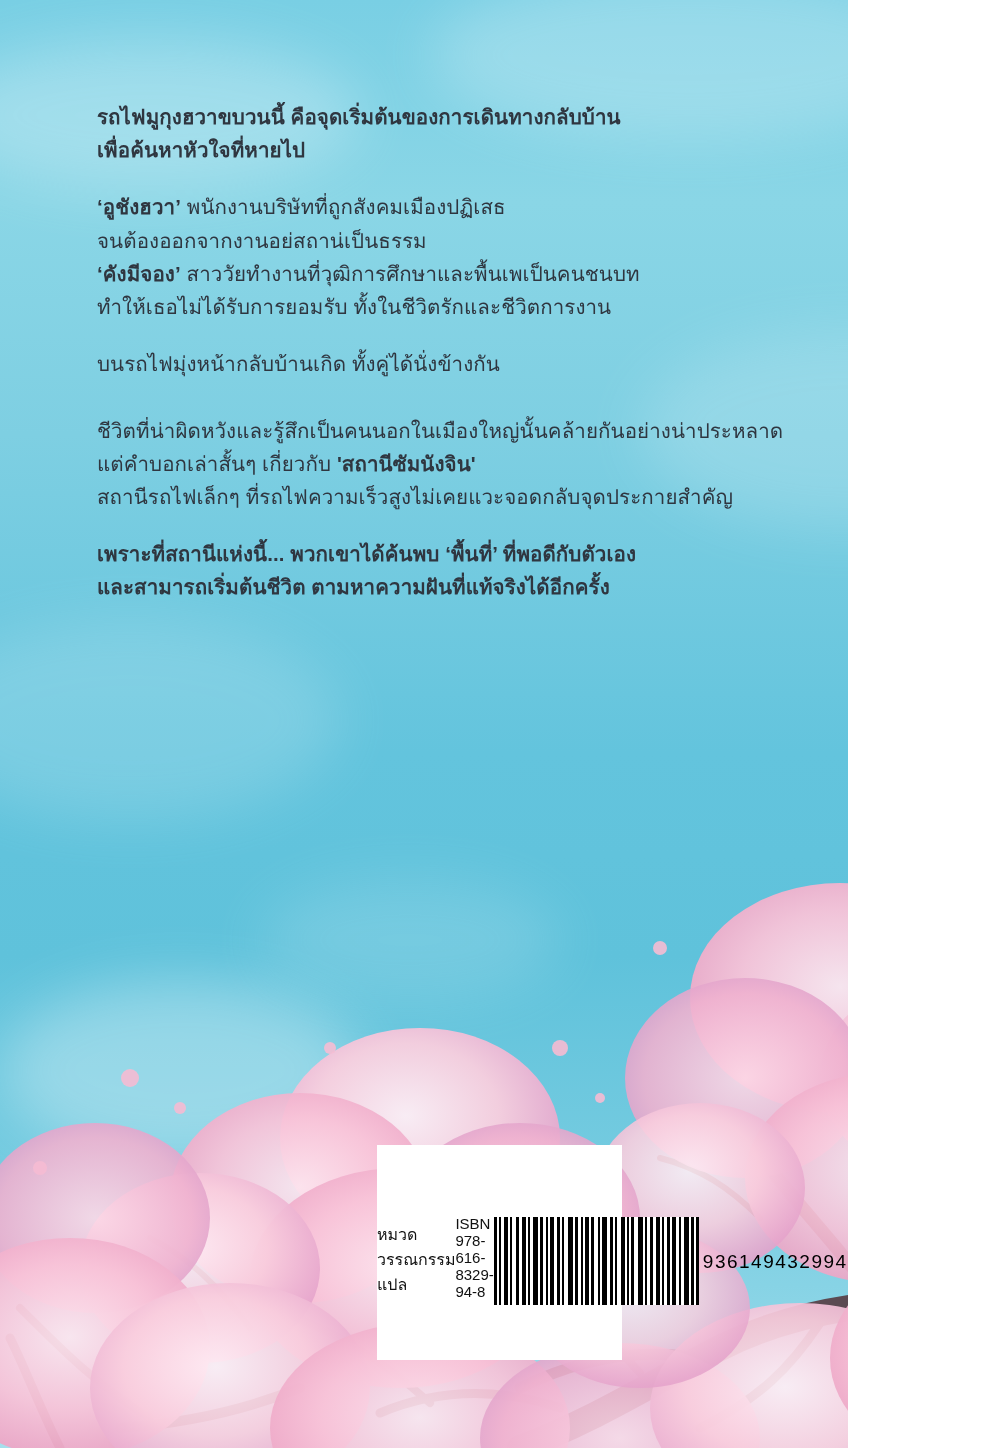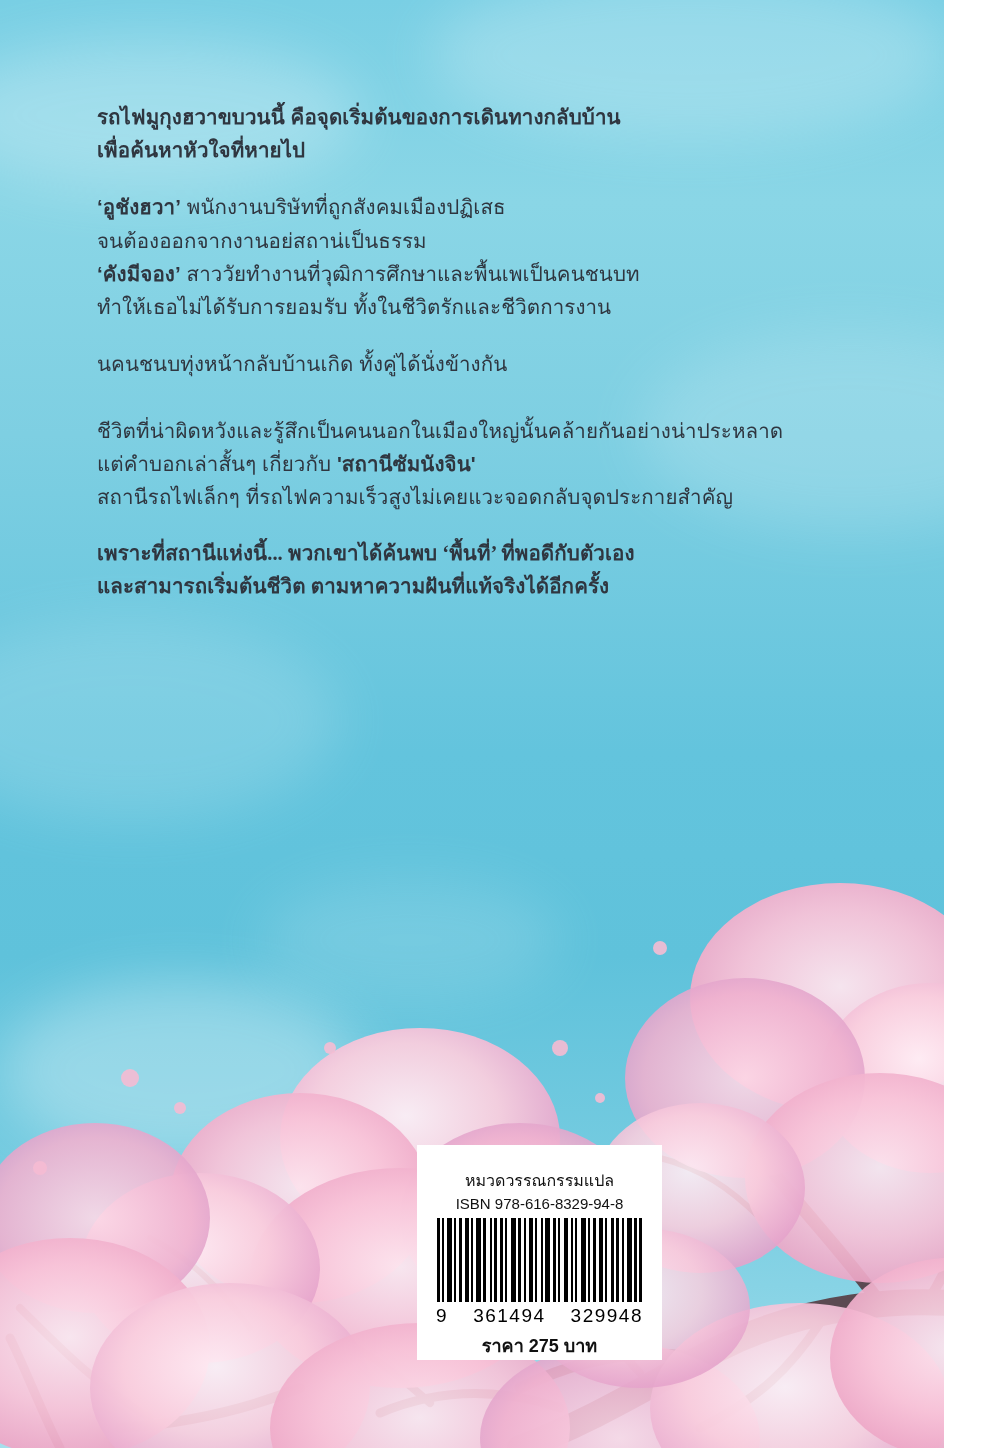--- a/index.html
+++ b/index.html
@@ -8,21 +8,21 @@
   }
   body {
     width: 1000px;
     height: 1448px;
     font-family: "Liberation Sans", sans-serif;
     overflow: hidden;
   }
 
   .cover {
     position: relative;
-    width: 944px;
+    width: 848px;
     height: 1448px;
     overflow: hidden;
     background: linear-gradient(180deg, #79cfe4 0%, #8ad6e6 14%, #7ecfe2 30%, #63c4dd 52%, #5fc2db 66%, #74cbe0 80%, #8ed6e7 92%, #a6dfec 100%);
   }
 
   
   .cloud {
     position: absolute;
     background: rgba(255,255,255,0.55);
     border-radius: 50%;
@@ -42,21 +42,21 @@
     left: 97px;
     top: 100px;
     width: 830px;
     color: #2f3640;
     line-height: 1.62;
     font-size: 20.5px;
     letter-spacing: .1px;
     z-index: 5;
   }
   .blurb p { margin: 0 0 24px 0; }
-  .blurb p:last-child { margin-bottom: 16px; font-family: Liberation Serif, serif; }
+  .blurb p:last-child { margin-bottom: 16px; }
   .blurb .bold { font-weight: bold; margin-top: 32px; }
   .para-lead { font-weight: bold; }
   .para-final { font-weight: bold; }
 
   
   .blossom-layer {
     position: absolute;
     left: 0;
     bottom: 0;
     width: 1000px;
@@ -68,25 +68,24 @@
   
   .barcode-panel {
     position: absolute;
     left: 377px;
     top: 1145px;
     width: 245px;
     height: 215px;
     background: #ffffff;
     z-index: 9;
     display: flex;
-    flex-direction: column;
+    flex-direction: row;
     align-items: center;
-    padding-top: 23px;
+    padding-top: 16px;
     box-sizing: border-box;
-    margin-left: 40px;
   }
   .bc-category {
     font-size: 16px;
     color: #111;
     margin-bottom: 2px;
   }
   .bc-isbn {
     font-size: 15px;
     color: #111;
     margin-bottom: 6px;
@@ -142,21 +141,21 @@
     </p>
 
     <p>
       <span><b class="bold">‘อูชังฮวา’</b> พนักงานบริษัทที่ถูกสังคมเมืองปฏิเสธ</span><br>
       <span>จนต้องออกจากงานอย่สถาน่เป็นธรรม</span><br>
       <span><b class="bold">‘คังมีจอง’</b> สาววัยทำงานที่วุฒิการศึกษาและพื้นเพเป็นคนชนบท</span><br>
       <span>ทำให้เธอไม่ได้รับการยอมรับ ทั้งในชีวิตรักและชีวิตการงาน</span>
     </p>
 
     <p>
-      <span>นคนชนบทุ่งหน้ากลับบ้านเกิด ทั้งคู่ได้นั่งข้างกัน</span><br>
+      <span>บนรถไฟมุ่งหน้ากลับบ้านเกิด ทั้งคู่ได้นั่งข้างกัน</span><br>
       <br>
       <span>ชีวิตที่น่าผิดหวังและรู้สึกเป็นคนนอกในเมืองใหญ่นั้นคล้ายกันอย่างน่าประหลาด</span><br>
       <span>แต่คำบอกเล่าสั้นๆ เกี่ยวกับ <b class="bold">'สถานีซัมนังจิน'</b></span><br>
       <span>สถานีรถไฟเล็กๆ ที่รถไฟความเร็วสูงไม่เคยแวะจอดกลับจุดประกายสำคัญ</span>
     </p>
 
     <p class="para-final">
       <span>เพราะที่สถานีแห่งนี้... พวกเขาได้ค้นพบ ‘พื้นที่’ ที่พอดีกับตัวเอง</span><br>
       <span>และสามารถเริ่มต้นชีวิต ตามหาความฝันที่แท้จริงได้อีกครั้ง</span>
     </p>

